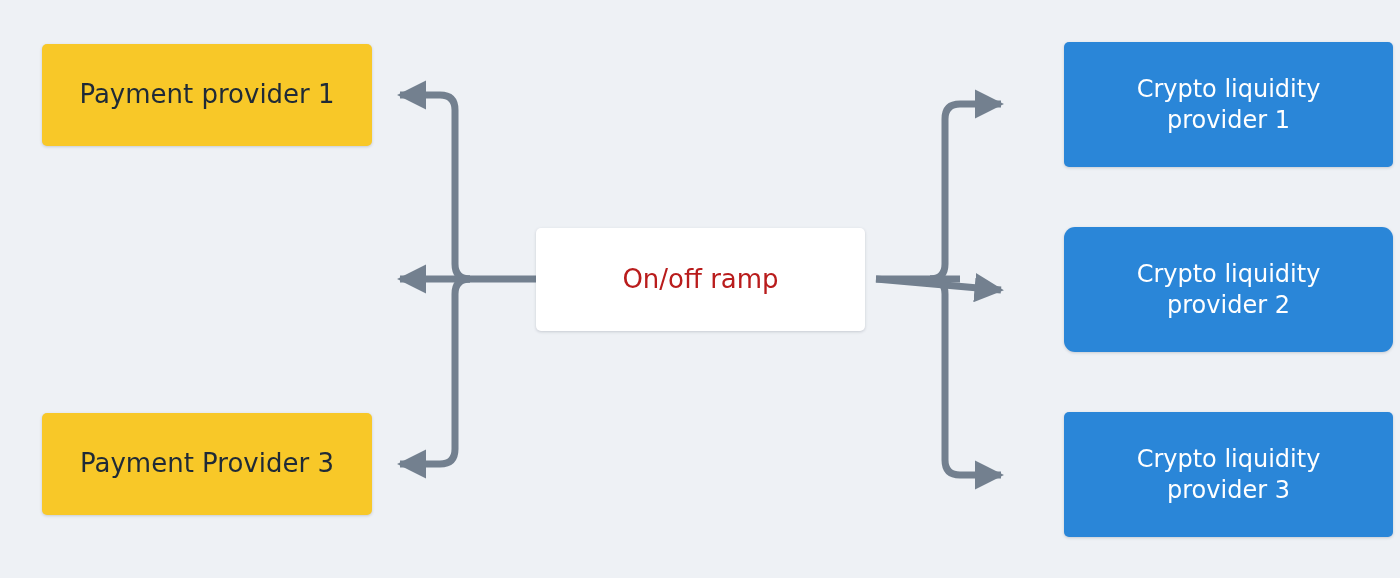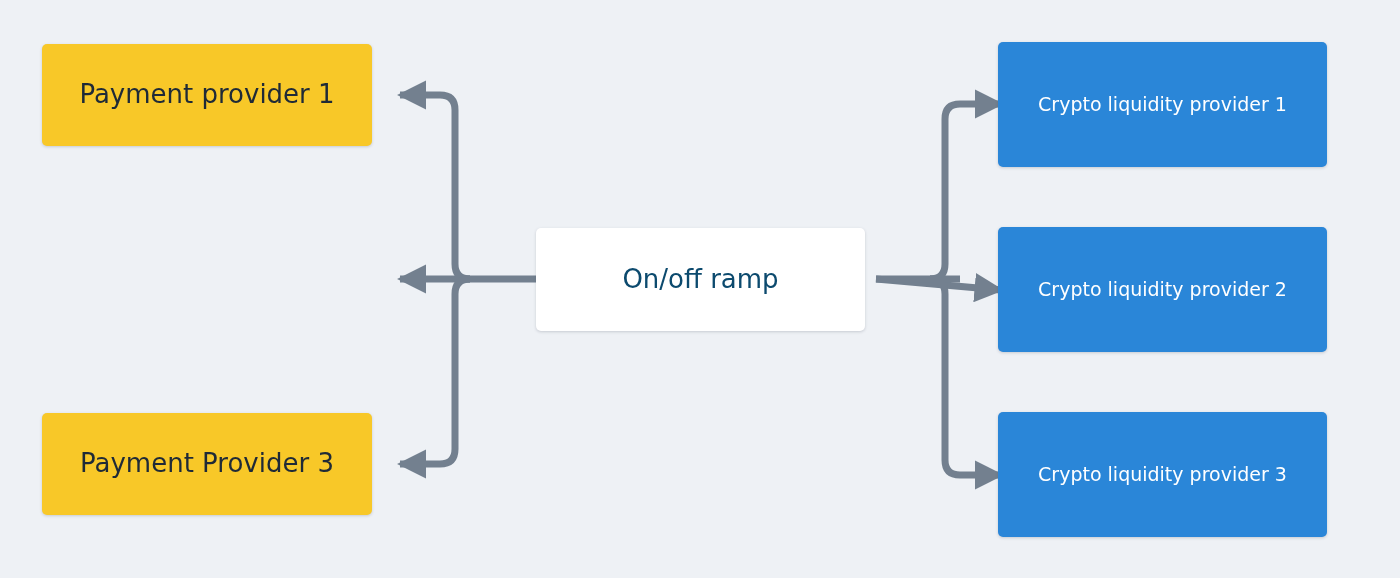--- a/index.html
+++ b/index.html
@@ -55,36 +55,36 @@
   .node.payment.p2 { top: 228px; }
   .node.payment.p3 { top: 413px; }
 
   
   .node.ramp {
     left: 536px;
     top: 228px;
     width: 329px;
     height: 103px;
     background: #ffffff;
-    color: #0c4a6e;
+    color: #b91c1c;
     font-size: 26px;
   }
 
   
   .node.crypto {
-    left: 998px;
+    left: 1064px;
     width: 329px;
     height: 125px;
     background: #2a86d8;
     color: #ffffff;
-    font-size: 19px;
+    font-size: 24px;
     padding: 4px 34px;
   }
   .node.crypto.c1 { top: 42px; }
-  .node.crypto.c2 { top: 227px; }
+  .node.crypto.c2 { top: 227px; border-radius: 11px; }
   .node.crypto.c3 { top: 412px; }
 </style>
 </head>
 <body>
 
 <div id="diagram">
 
   <svg class="edges" viewBox="0 0 1400 578" width="1400" height="578" aria-hidden="true">
     <defs>
       <marker id="arrow-left" viewBox="0 0 10 10" refX="9" refY="5" markerWidth="4.2" markerHeight="4.2" orient="auto-start-reverse">

